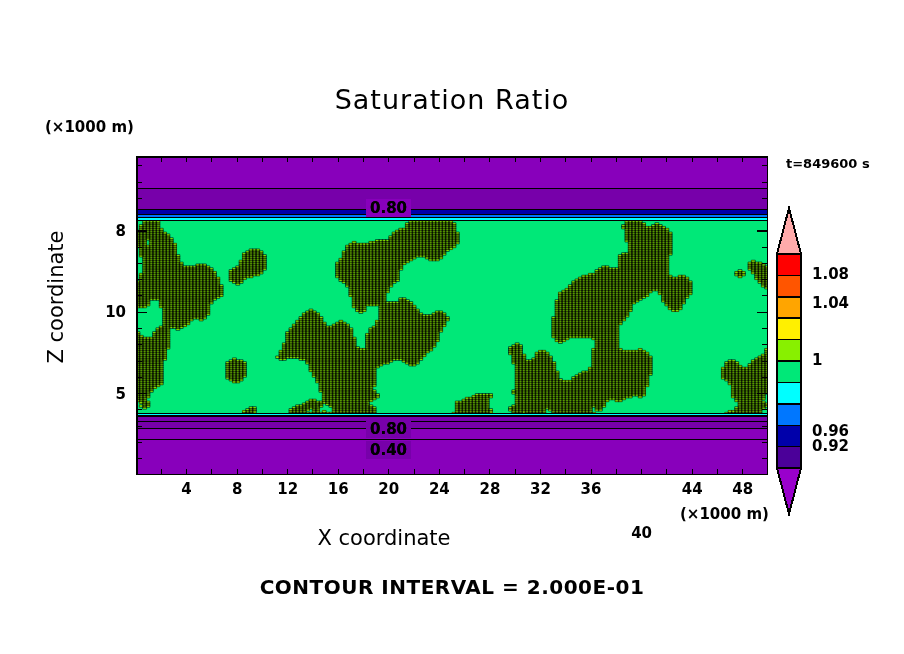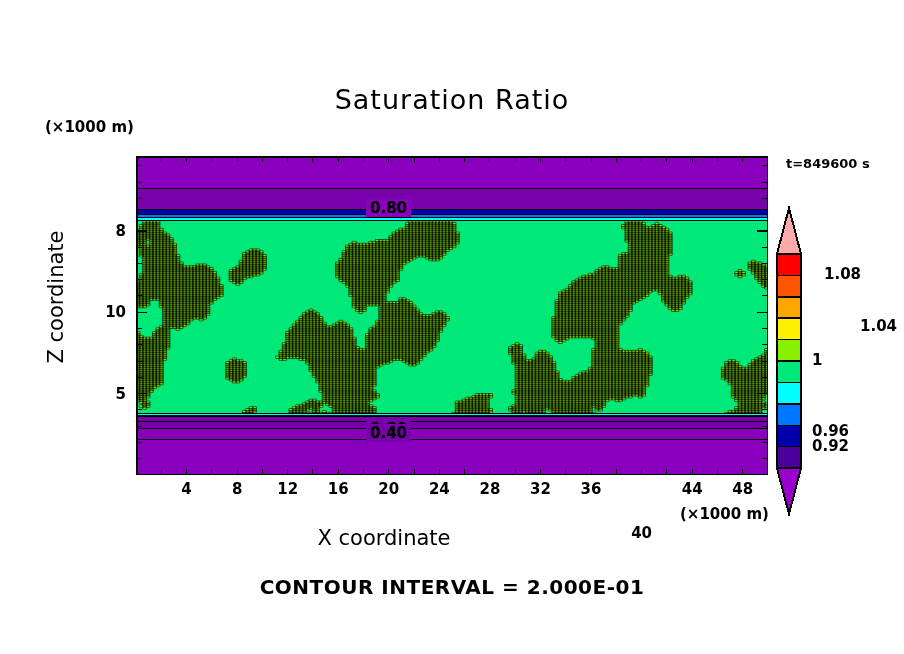--- a/index.html
+++ b/index.html
@@ -188,22 +188,22 @@
       <rect x="2" y="133.6" width="24" height="21.4" fill="#88F000" stroke="#000" stroke-width="1.4"></rect>
       <rect x="2" y="155" width="24" height="21.4" fill="#00E878" stroke="#000" stroke-width="1.4"></rect>
       <rect x="2" y="176.39999999999998" width="24" height="21.4" fill="#00FFFF" stroke="#000" stroke-width="1.4"></rect>
       <rect x="2" y="197.79999999999998" width="24" height="21.4" fill="#0077FF" stroke="#000" stroke-width="1.4"></rect>
       <rect x="2" y="219.2" width="24" height="21.4" fill="#0000AA" stroke="#000" stroke-width="1.4"></rect>
       <rect x="2" y="240.6" width="24" height="21.4" fill="#4B0099" stroke="#000" stroke-width="1.4"></rect>
       <path d="M2 262 L26 262 L14 308 Z" fill="#9900CC" stroke="#000" stroke-width="2"></path>
     </svg>
 </div>
 <div id="cbar-labels">
-    <div class="abs cb-label" style="top: 265.4px; margin-left: 12px;">1.08</div>
-    <div class="abs cb-label" style="top: 317px; margin-left: 48px;">1.04</div>
+    <div class="abs cb-label" style="top: 265.4px;">1.08</div>
+    <div class="abs cb-label" style="top: 294px;">1.04</div>
     <div class="abs cb-label" style="top: 351px;">1</div>
     <div class="abs cb-label" style="top: 393.8px; margin-top: 28px;">0.96</div>
     <div class="abs cb-label" style="top: 436.6px;">0.92</div>
   </div>
 
 <div class="abs" style="left: 366px; top: 200px; width: 44px; height: 17px; background: transparent; font-size: 15px; font-weight: bold; text-align: center; line-height: 17px; text-shadow: rgb(0, 0, 0) 0px 0px 0px;"><span style="background: rgb(136, 0, 187); padding: 0px 4px;">0.80</span></div>
 <div class="abs" style="left: 366px; top: 421px; width: 44px; height: 17px; background: transparent; font-size: 15px; font-weight: bold; text-align: center; line-height: 17px; text-shadow: rgb(0, 0, 0) 0px 0px 0px;"><span style="background: rgb(119, 0, 170); padding: 0px 4px;">0.80</span></div>
-<div class="abs" style="left: 366px; top: 425px; width: 44px; height: 32px; background: transparent; font-size: 15px; font-weight: bold; text-align: center; line-height: 17px; text-shadow: rgb(0, 0, 0) 0px 0px 0px;"><span style="background: rgb(119, 0, 170); padding: 0px 4px;">0.40</span></div>
+<div class="abs" style="left: 366px; top: 442px; width: 44px; height: 32px; background: transparent; font-size: 15px; font-weight: bold; text-align: center; line-height: 17px; text-shadow: rgb(0, 0, 0) 0px 0px 0px;"><span style="background: rgb(119, 0, 170); padding: 0px 4px;">0.40</span></div>
 
 </body></html>

